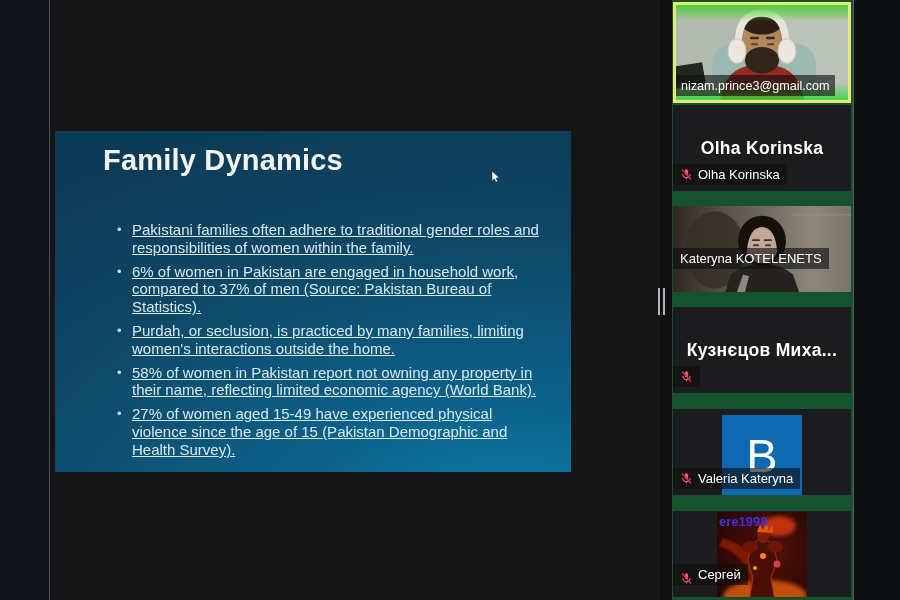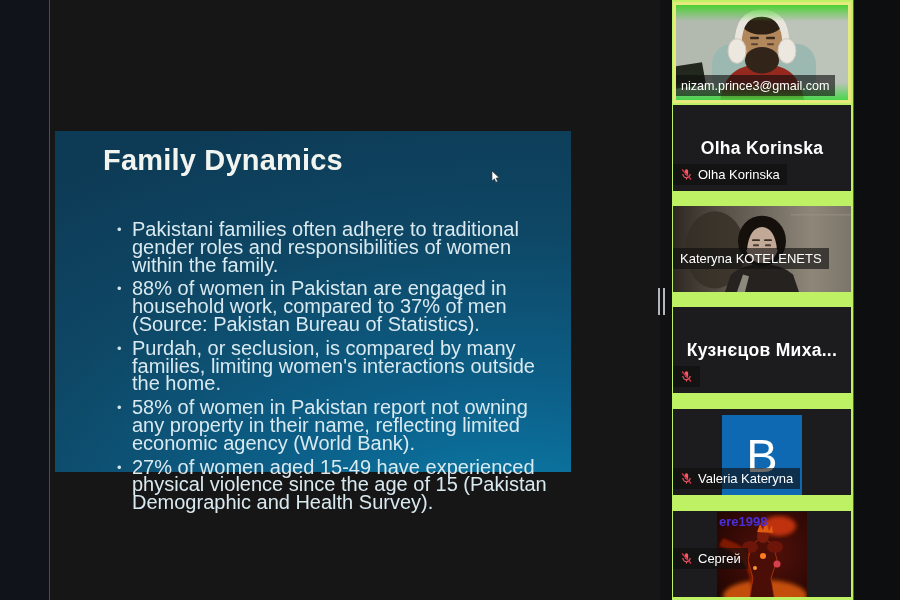--- a/index.html
+++ b/index.html
@@ -10,69 +10,69 @@
   .rail{position:absolute;left:0;top:0;width:49px;height:600px;background:#10141a;border-right:1px solid #494d54;}
 
   
   .stage{position:absolute;left:50px;top:0;width:610px;height:600px;background:#161616;}
 
   
   .slide{position:absolute;left:5px;top:131px;width:516px;height:341px;
          background:radial-gradient(150% 130% at 88% 118%, #0a80ad 0%, #0c6089 32%, #0e4765 68%, #0d3a55 100%);}
   .slide-title{position:absolute;left:48px;top:13px;font-size:29px;font-weight:bold;color:#f2f4ef;letter-spacing:.2px;}
   .bullets{position:absolute;left:62px;top:90px;width:434px;list-style:none;margin:0;padding:0;}
-  .bullets li{position:relative;padding-left:15px;margin:0 0 6px 0;font-size:20px;line-height:17.8px;color:#d9e9f0;}
+  .bullets li{position:relative;padding-left:15px;margin:0 0 6px 0;font-size:15px;line-height:17.8px;color:#d9e9f0;text-decoration:underline;}
   .bullets li::before{content:"•";position:absolute;left:0;top:0;color:#cfe3ea;font-size:13px;}
   .cursor{position:absolute;left:436px;top:40px;}
 
   
   .splitter{position:absolute;left:657px;top:288px;width:10px;height:27px;cursor:col-resize;}
   .splitter i{position:absolute;top:0;width:2px;height:27px;background:#b4b8bc;}
   .splitter i.l1{left:1px}.splitter i.l2{left:6px}
 
   
-  .sidebar{position:absolute;left:672px;top:0;width:181px;height:600px;background:#bef264;}
+  .sidebar{position:absolute;left:672px;top:0;width:181px;height:600px;background:#14532d;}
   .edge-line{position:absolute;left:853px;top:0;width:1px;height:600px;background:#56595f;}
   .dead{position:absolute;left:854px;top:0;width:46px;height:600px;background:#0d0e10;}
 
   .tile{position:absolute;left:1px;width:178px;height:86px;background:#1c1c1e;overflow:hidden;box-sizing:border-box;}
   .tile.video{background:#0f0f10;}
   .tile.active{border:3px solid #e5e97e;height:101px;background:#9db89f;}
   .tile svg.cam{display:block;width:100%;height:100%;}
   .t1{top:2px}.t2{top:105px}.t3{top:206px}.t4{top:307px}.t5{top:409px}.t6{top:511px}
 
   .center-name{position:absolute;inset:0;display:flex;align-items:center;justify-content:center;
                font-weight:bold;font-size:17.5px;color:#fff;letter-spacing:.3px;}
 
   .chip{position:absolute;left:0;bottom:6px;max-width:100%;box-sizing:border-box;display:flex;align-items:center;gap:5px;
         background:rgba(14,14,14,.62);color:#fff;font-size:13px;line-height:20px;height:21px;padding:0 7px;white-space:nowrap;overflow:hidden;}
   .t1 .chip{bottom:4px;font-size:12.6px;padding:0 5px;}
   .t3 .chip{bottom:23px;}
-  .t6 .chip{bottom:28px;}
+  .t6 .chip{bottom:12px;align-items:flex-end;}
   .mic{display:inline-flex;width:13px;height:13px;color:#ef5e66;flex:0 0 auto;}
 
   .avatar-b{position:absolute;left:49px;top:6px;width:80px;height:80px;background:#0f68b2;
             display:flex;align-items:center;justify-content:center;color:#fff;font-size:47px;font-weight:400;}
   .avatar-img{position:absolute;left:44px;top:1px;width:90px;height:90px;overflow:hidden;}
   .blurry{filter:blur(.6px);}
 </style>
 </head>
 <body>
 
 <div class="app">
 
   <div class="rail"></div>
 
   <div class="stage">
     <div class="slide">
       <div class="slide-title">Family Dynamics</div>
       <ul class="bullets">
         <li>Pakistani families often adhere to traditional gender roles and responsibilities of women within the family.</li>
-        <li>88% of women in Pakistan are engaged in household work, compared to 37% of men (Source: Pakistan Bureau of Statistics).</li>
-        <li>Purdah, or seclusion, is compared by many families, limiting women's interactions outside the home.</li>
+        <li>6% of women in Pakistan are engaged in household work, compared to 37% of men (Source: Pakistan Bureau of Statistics).</li>
+        <li>Purdah, or seclusion, is practiced by many families, limiting women's interactions outside the home.</li>
         <li>58% of women in Pakistan report not owning any property in their name, reflecting limited economic agency (World Bank).</li>
         <li>27% of women aged 15-49 have experienced physical violence since the age of 15 (Pakistan Demographic and Health Survey).</li>
       </ul>
       <svg class="cursor" width="9" height="12" viewBox="0 0 9 12">
         <path d="M1,0 L1,10 L3.4,7.8 L4.9,11.2 L6.6,10.4 L5.1,7.1 L8.2,6.8 Z" fill="#ffffff" stroke="#333" stroke-width="0.6"></path>
       </svg>
     </div>
   </div>
 
   <div class="splitter">

